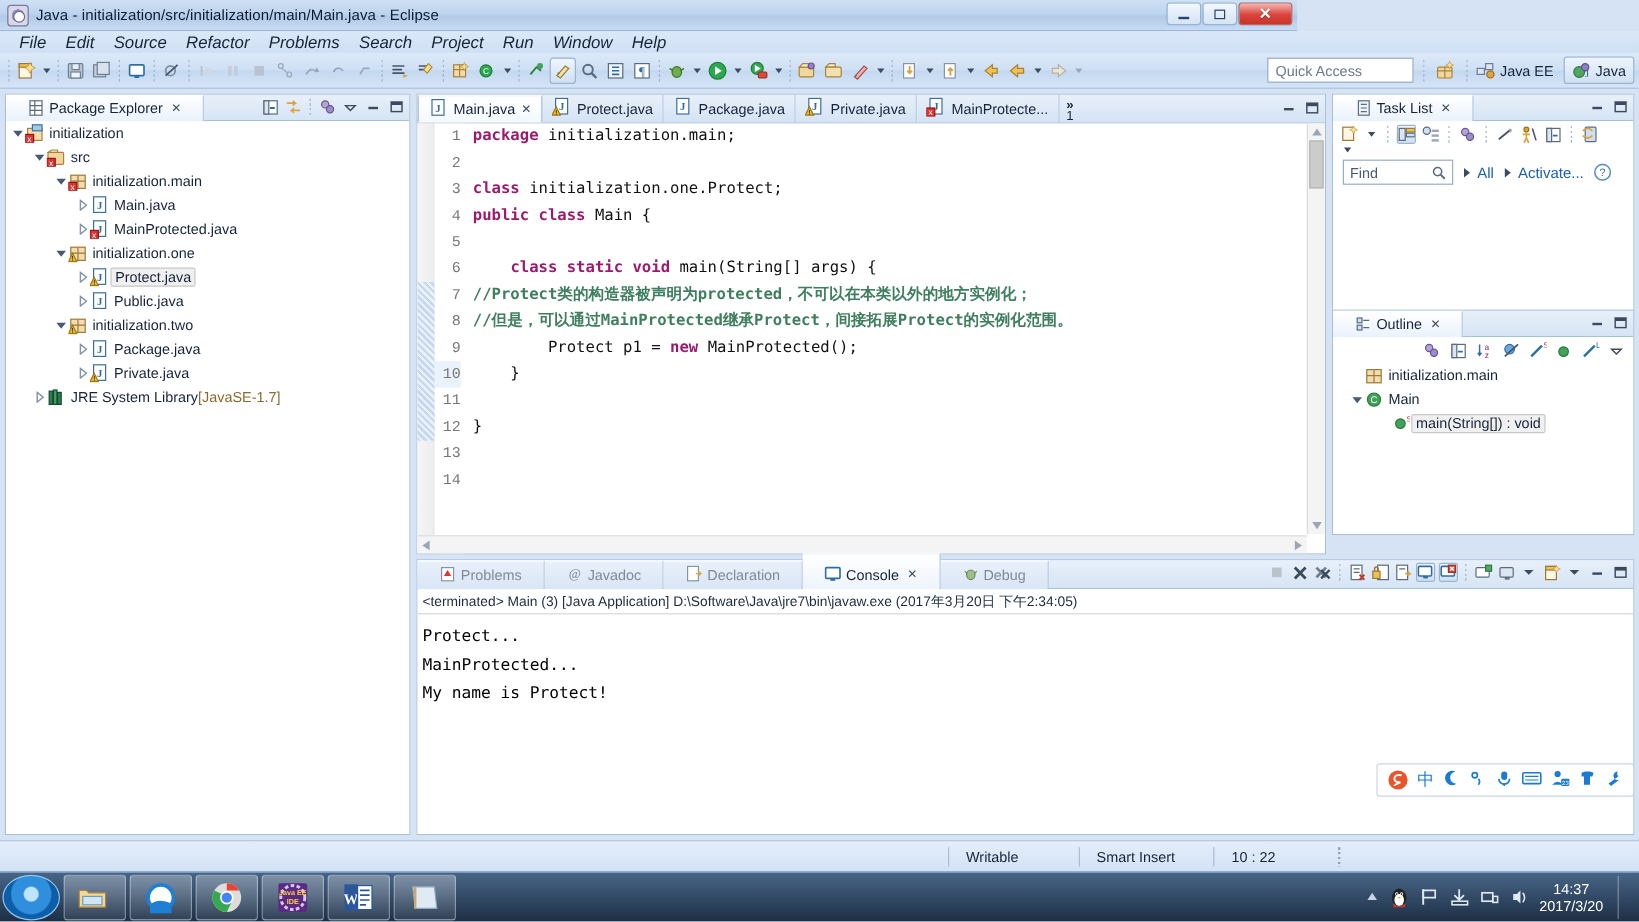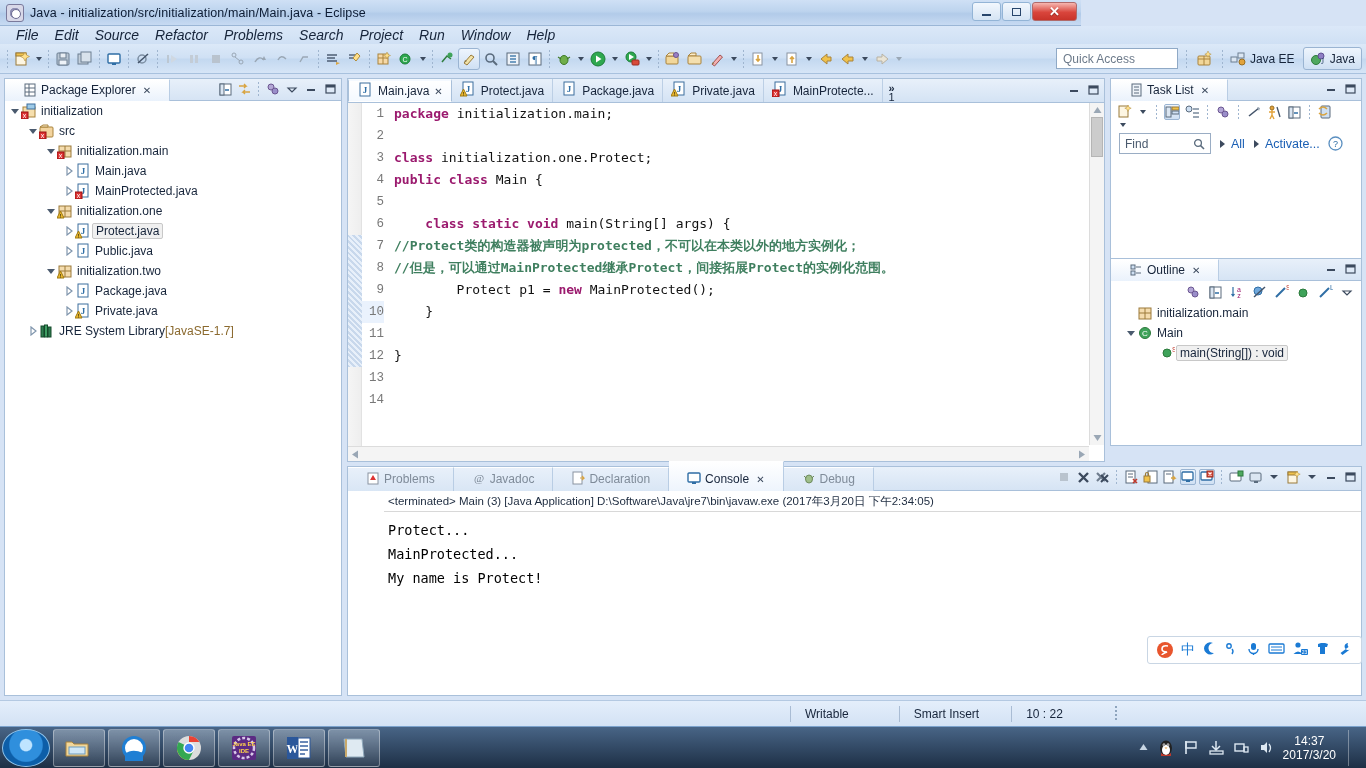--- a/index.html
+++ b/index.html
@@ -900,21 +900,21 @@
             </svg>
         </div>
         <div class="ptool">
           <svg width="14" height="14">
               <rect x="3" y="3" width="9" height="8" fill="none" stroke="#3c4a5e" stroke-width="1.2"></rect>
               <rect x="3" y="3" width="9" height="2.5" fill="#3c4a5e"></rect>
             </svg>
         </div>
       </div>
       </div>
-    <div class="pbody" style="top:24px;margin-left:36px;">
+    <div class="pbody" style="top:24px;">
       <div class="cons-head">&lt;terminated&gt; Main (3) [Java Application] D:\Software\Java\jre7\bin\javaw.exe (2017年3月20日 下午2:34:05)</div>
       <div class="cons-body" id="consout">
           <div>Protect...</div>
           <div>MainProtected...</div>
           <div>My name is Protect!</div>
         </div>
     </div>
   </div>
 
   <div class="panel" style="left:1110px;top:78px;width:252px;height:195px;">

